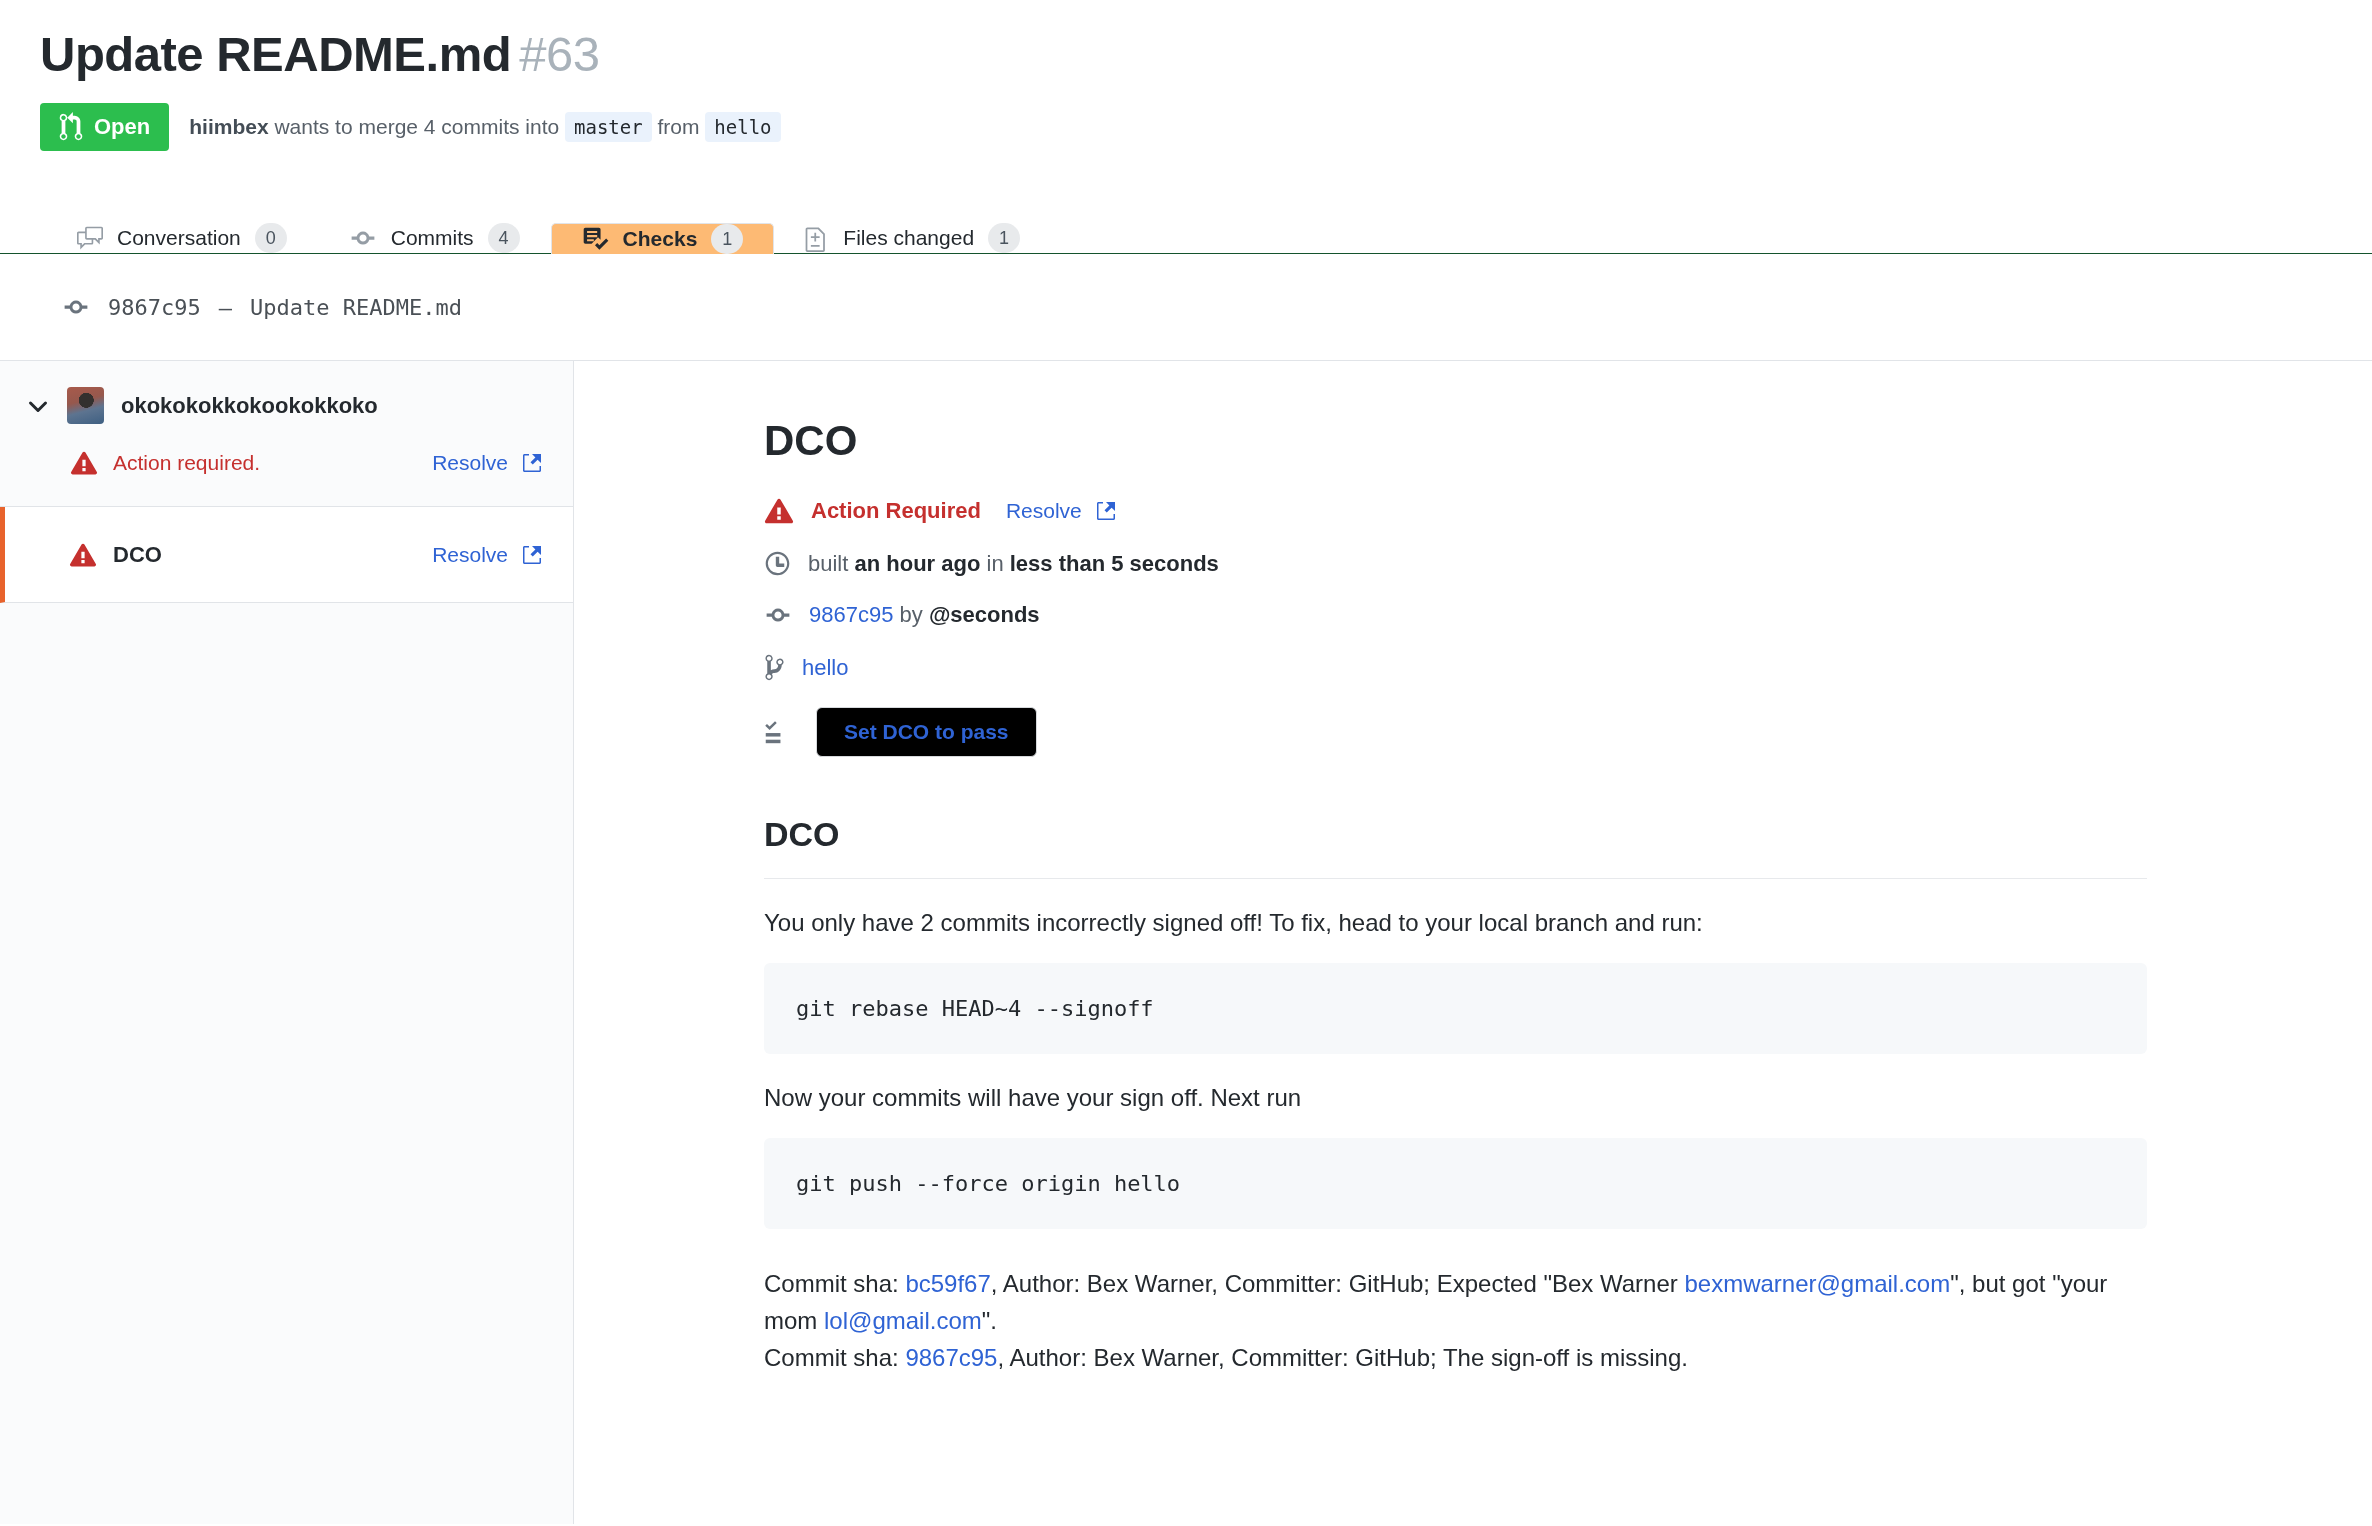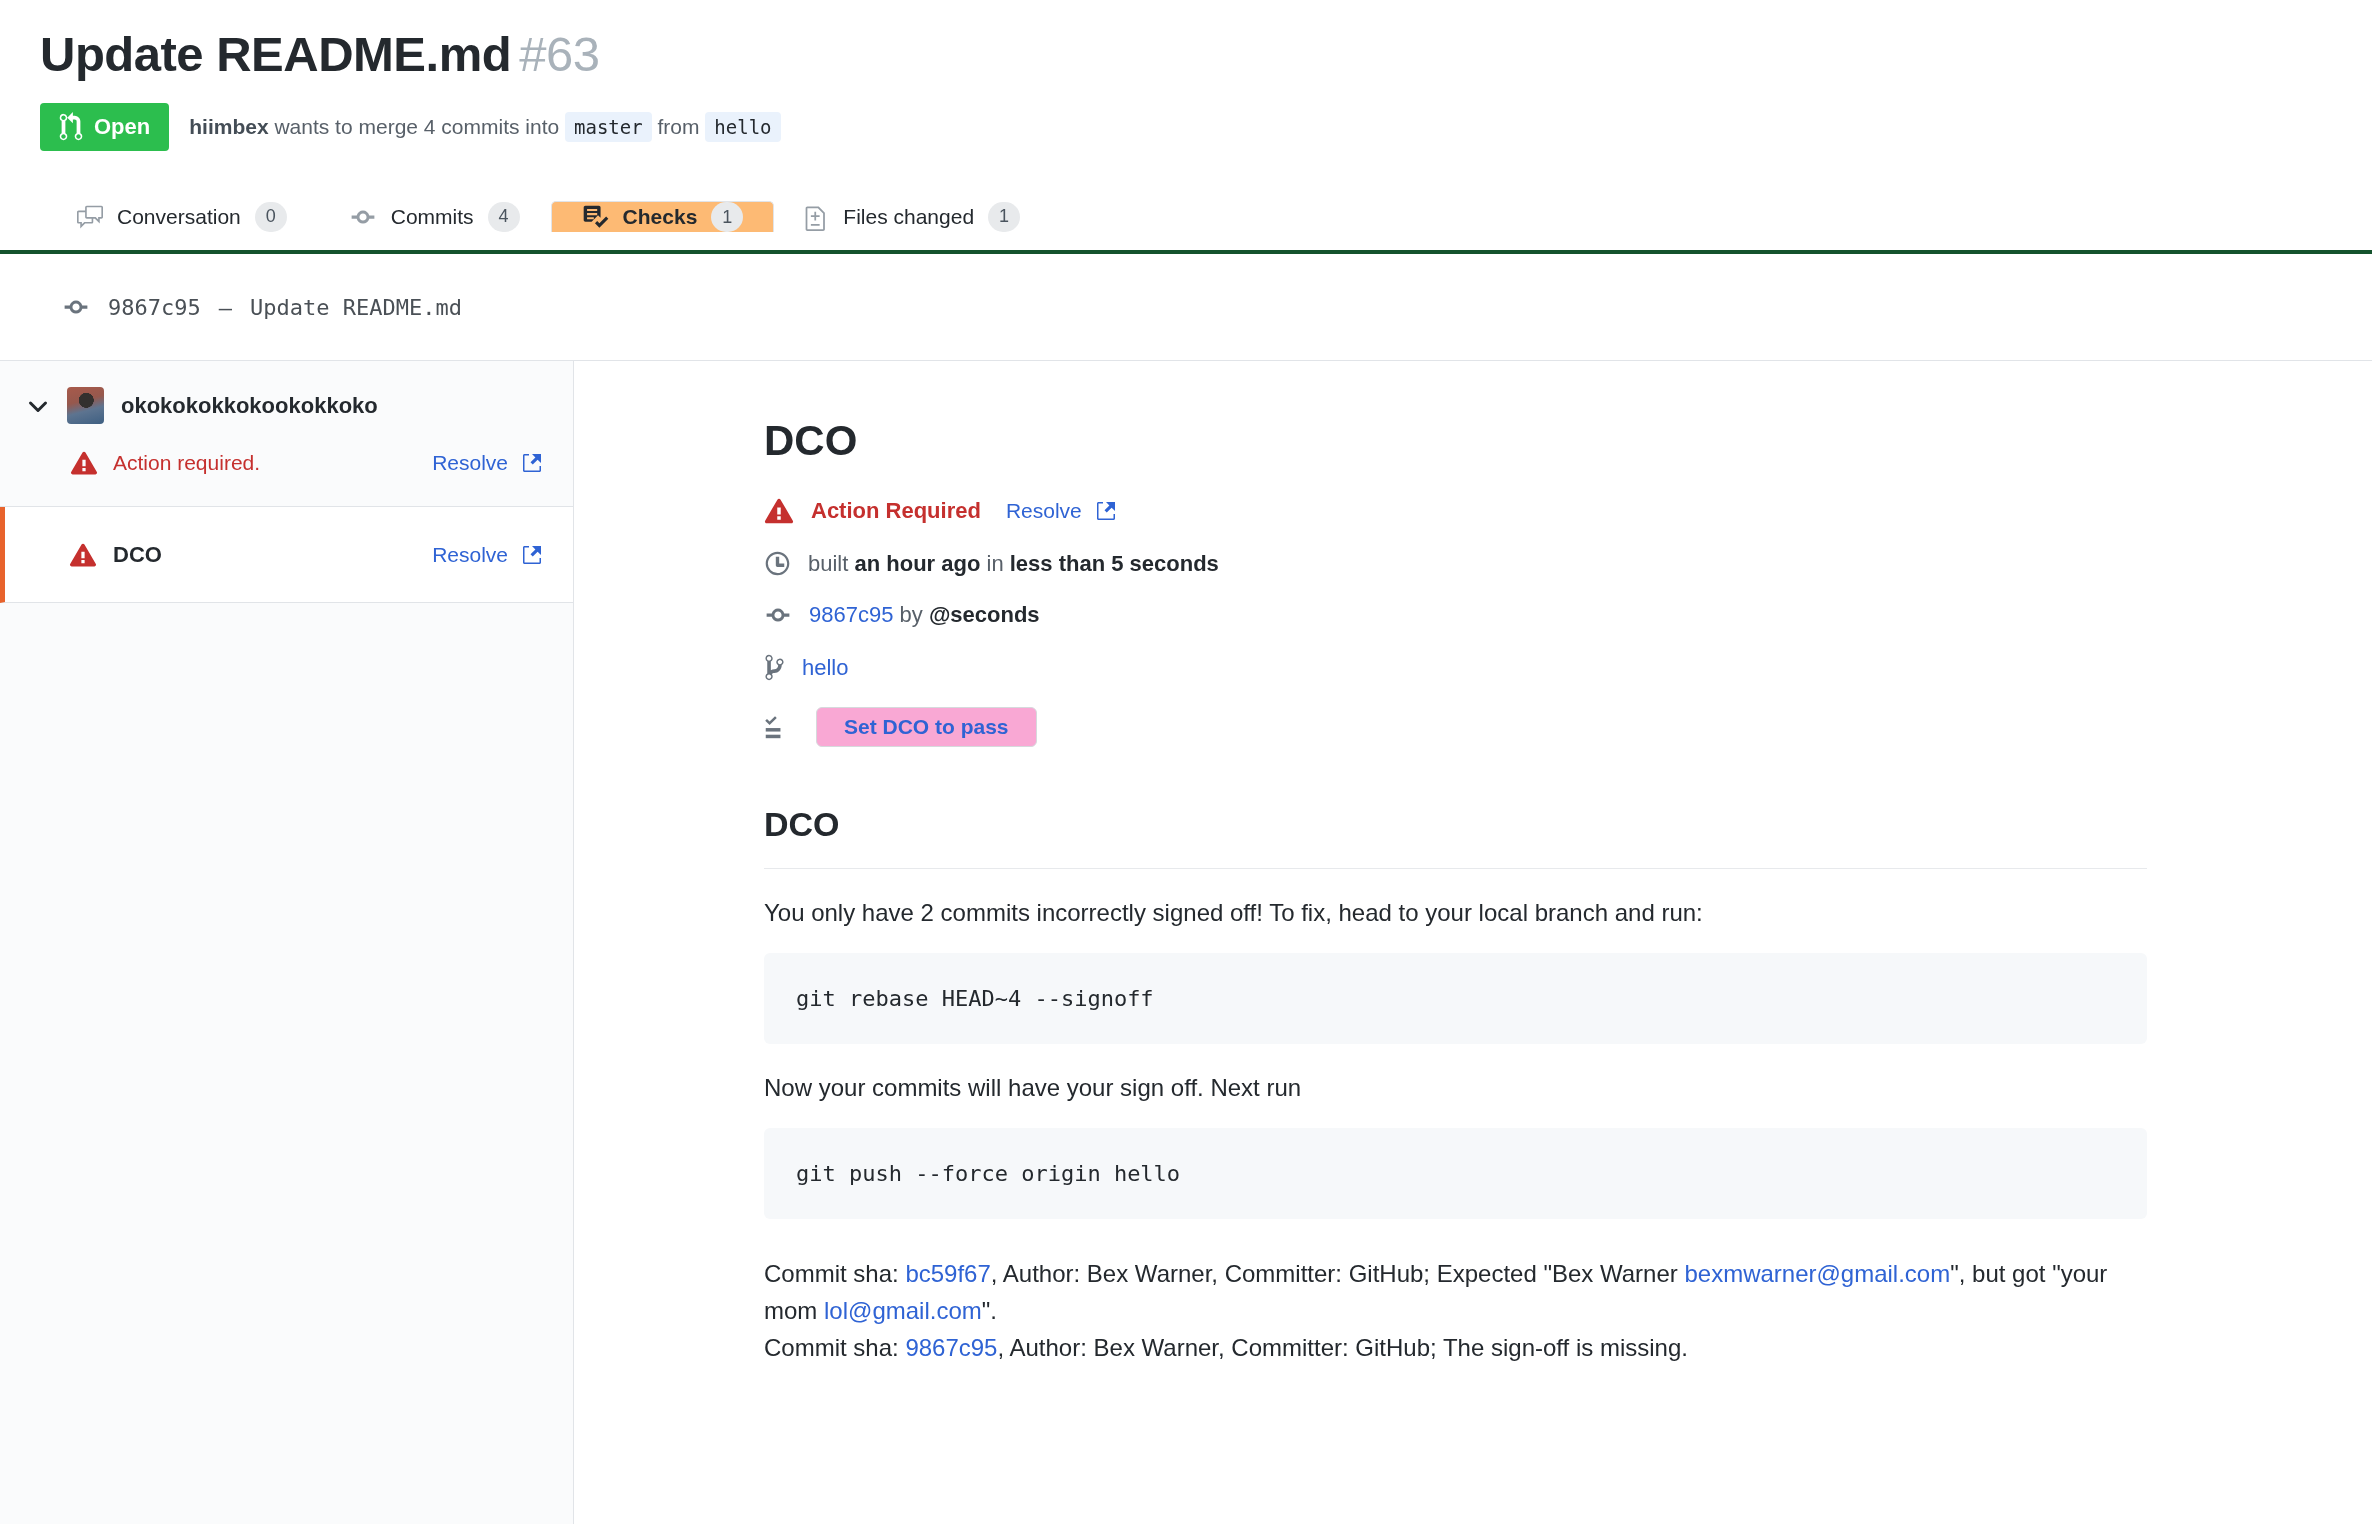--- a/index.html
+++ b/index.html
@@ -22,21 +22,21 @@
     padding:0 19px; height:48px; border-radius:4px;
   }
   .byline { font-size:21px; color:#586069; }
   .byline .author { font-weight:700; color:#444d56; }
   .branch-chip {
     font-family:"DejaVu Sans Mono", monospace; font-size:19px;
     background:#eaf2fc; color:#24292e; padding:4px 9px; border-radius:4px;
   }
 
   
-  .tabs { display:flex; align-items:center; height:72px; padding-left:46px; margin-top:30px; border-bottom:4px solid #14532d; }
+  .tabs { display:flex; align-items:flex-end; height:72px; padding-left:46px; margin-top:30px; border-bottom:1px solid #14532d; }
   .tab {
     display:flex; align-items:center; gap:14px; padding:0 30px;
     font-size:21px; color:#24292e; border:1px solid transparent; border-bottom:none;
     border-radius:5px 5px 0 0; cursor:pointer;
   }
   .tab.active { background:#fdba74; border-color:#e1e4e8; margin-bottom:-1px; font-weight:700; }
   .count-pill {
     display:inline-flex; align-items:center; justify-content:center;
     height:30px; min-width:30px; padding:0 11px; border-radius:15px;
     background:#e8eaec; color:#4a545e; font-size:18px; font-weight:400;
@@ -76,22 +76,22 @@
   .check-title { font-size:42px; font-weight:600; margin:0 0 32px 0; }
   .info-row { display:flex; align-items:center; gap:17px; margin-bottom:25px; }
   .status-label { color:#c5302e; font-weight:700; font-size:22px; }
   .info-row .resolve-link { margin-left:8px; }
   .muted-line { font-size:22px; color:#586069; }
   .muted-line b { color:#24292e; }
   .link { color:#2f63d4; cursor:pointer; }
   .plain-sz { font-size:22px; }
   .button-row { display:flex; align-items:center; gap:24px; margin-top:10px; }
   .btn {
-    height:40px; display:flex; align-items:center; padding:0 27px;
-    background:#f9a8d4; border:1px solid #d6d9dc; border-radius:6px;
+    height:50px; display:flex; align-items:center; padding:0 27px;
+    background:#000000; border:1px solid #d6d9dc; border-radius:6px;
     color:#2f63d4; font-weight:700; font-size:21px; cursor:pointer;
   }
 
   .section-heading { font-size:34px; font-weight:600; margin:58px 0 0 0; padding-bottom:24px; border-bottom:1px solid #e7e9ec; }
   .md-p { font-size:24px; margin:30px 0 0 0; }
   .code-block {
     margin-top:26px; background:#f6f8fa; border-radius:6px; padding:33px 32px;
     font-family:"DejaVu Sans Mono", monospace; font-size:22px; color:#24292e;
   }
   .sha-para { margin-top:36px; font-size:24px; line-height:37px; }

